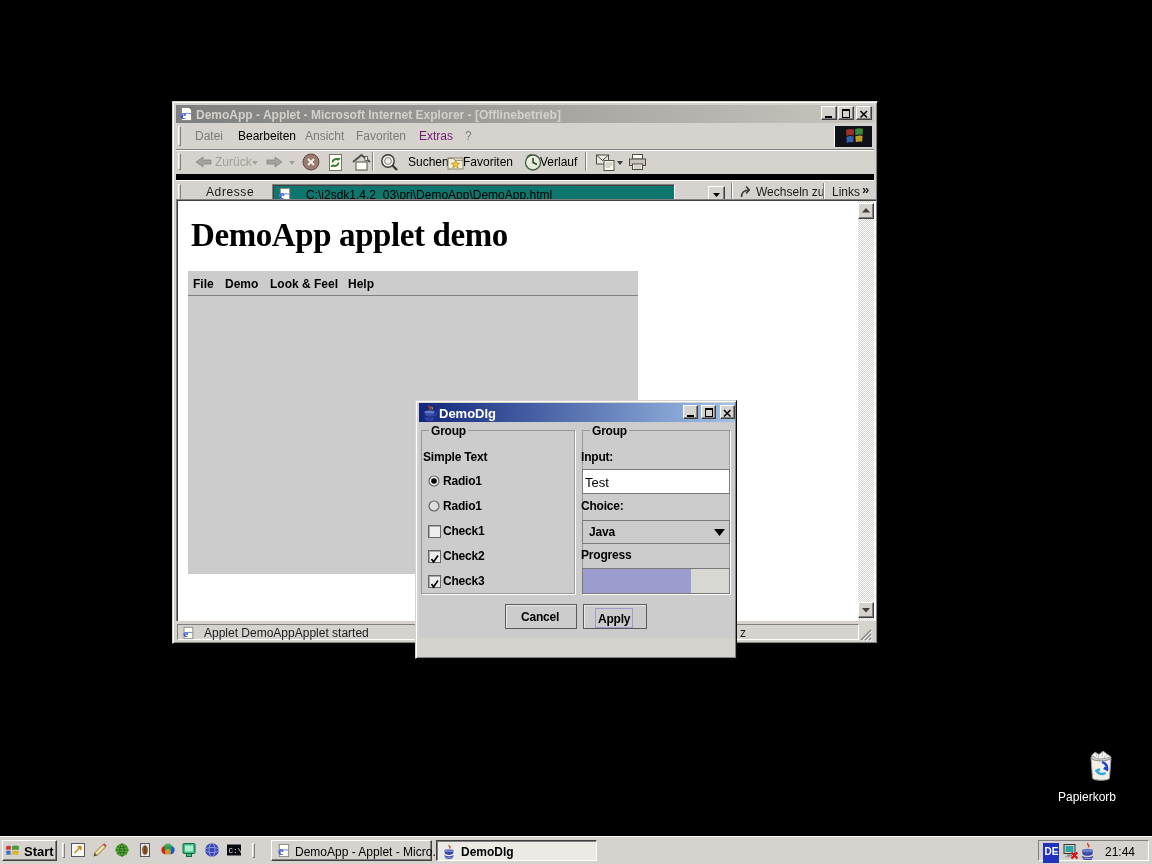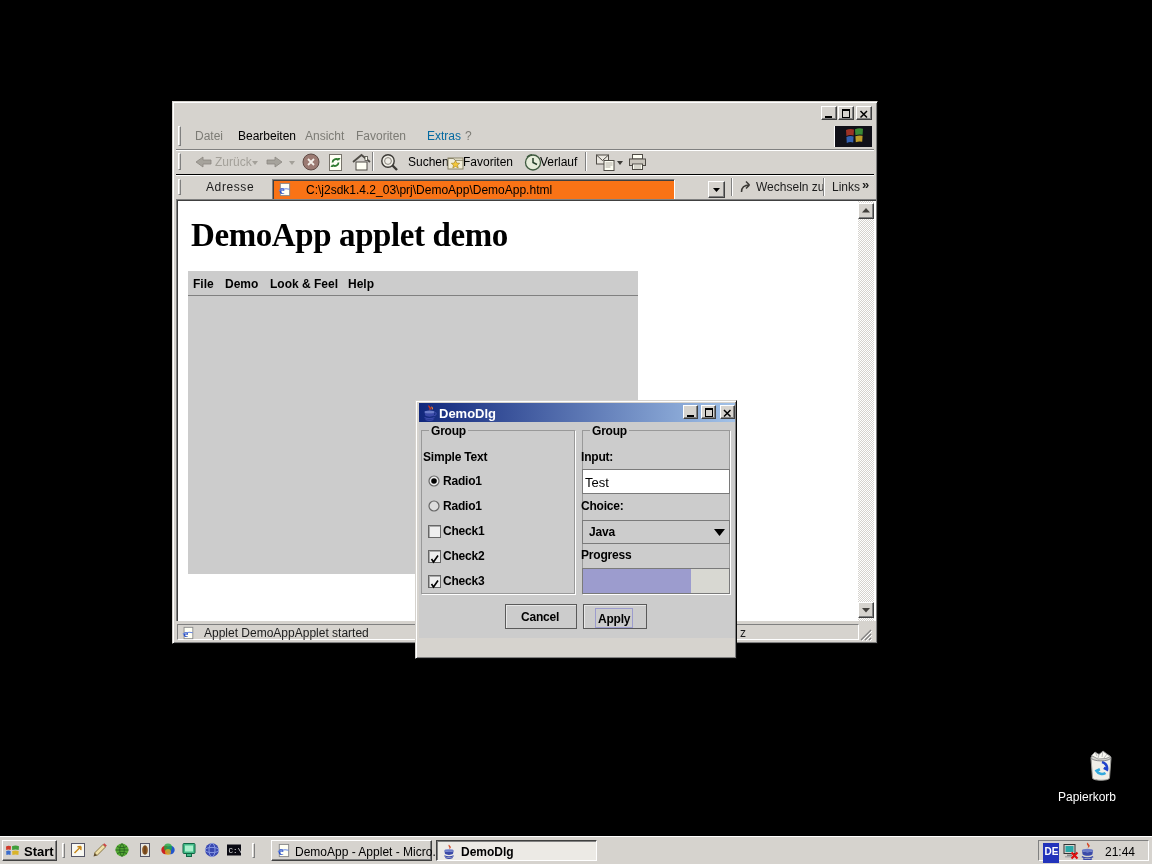--- a/index.html
+++ b/index.html
@@ -33,39 +33,50 @@
     border-left:1px solid #808080; border-right:1px solid #ffffff; }
   .t12 { font-size:12px; color:#000; }
   .mb { font-size:12px; font-weight:bold; color:#000; letter-spacing:-0.2px; }
   .amb { font-size:12px; font-weight:bold; color:#000; }
 </style>
 </head>
 <body>
 
 <div class="abs winframe" style="left:172px; top:101px; width:706px; height:543px;">
 
+  <div class="abs" style="left:3px; top:3px; width:698px; height:18px; background:linear-gradient(to right,#7e7e7e,#c8c5be);">
+    <div class="abs" style="left:2px; top:1px; width:16px; height:16px;">
+      <svg width="16" height="16" viewBox="0 0 16 16">
+        <rect x="3.5" y="1.5" width="10" height="13" fill="#fffff4" stroke="#888" stroke-width="1"></rect>
+        <path d="M13.5 1.5 l-2.5 0 2.5 2.5 z" fill="#555"></path>
+        <text x="2.5" y="12.5" font-size="13" font-weight="bold" fill="#2a50c8" font-family="Liberation Serif, serif">e</text>
+        <path d="M2 9.2 Q8 6.2 13.5 7.8" stroke="#6a88dd" stroke-width="1.2" fill="none"></path>
+      </svg>
+    </div>
+    <div class="abs" style="left:20px; top:3px; font-size:12px; font-weight:bold; color:#d4d1ca; white-space:nowrap;">DemoApp - Applet - Microsoft Internet Explorer - [Offlinebetrieb]</div>
+  </div>
   <div class="titlebtn" style="left:648px; top:4px;">
       <div class="abs" style="left:3px; top:9px; width:7px; height:2px; background:#000;"></div>
     </div>
   <div class="titlebtn" style="left:665px; top:4px;">
       <div class="abs" style="left:3px; top:2px; width:8px; height:9px; border:1px solid #000; border-top:2px solid #000;"></div>
     </div>
   <div class="titlebtn" style="left:683px; top:4px;">
     <svg width="14" height="12" viewBox="0 0 14 12">
         <path d="M3.5 2 L10 8.5 M10 2 L3.5 8.5" stroke="#000" stroke-width="1.5"></path>
       </svg>
   </div>
 
   <div class="abs" style="left:3px; top:21px; width:698px; height:26px; background:#d6d3ce;">
     <div class="grip" style="left:2px; top:3px; height:20px;"></div>
     <span class="abs" style="left:19px; top:6px; font-size:12px; color:#7c7b75;">Datei</span>
     <span class="abs" style="left:62px; top:6px; font-size:12px; color:#000000;">Bearbeiten</span>
     <span class="abs" style="left:129px; top:6px; font-size:12px; color:#7c7b75;text-align:right;">Ansicht</span>
     <span class="abs" style="left:180px; top:6px; font-size:12px; color:#7c7b75;">Favoriten</span>
-    <span class="abs" style="left:251px; top:6px; font-size:12px; color:#0369a1;">Extras</span>
+    <span class="abs" style="left:243px; top:6px; font-size:12px; color:#701a75;">Extras</span>
     <span class="abs" style="left:289px; top:6px; font-size:12px; color:#7c7b75;">?</span>
 
     <div class="abs" style="left:658px; top:3px; width:38px; height:21px; background:#101018; border-left:1px solid #fff;">
       <svg width="38" height="23" viewBox="0 0 38 23">
         <g transform="translate(11,2) skewY(-4)">
           <path d="M0 2 Q4 0.5 8 2 L7.6 8 Q4 6.8 0.4 8 Z" fill="#9c3226"></path>
           <path d="M9 2 Q13 0.5 17 2 L16.6 8 Q13 6.8 9.4 8 Z" fill="#3a8a36"></path>
           <path d="M0.4 9 Q4 7.8 7.6 9 L7.2 15 Q4 13.8 0.8 15 Z" fill="#3460b0"></path>
           <path d="M9.4 9 Q13 7.8 16.6 9 L16.2 15 Q13 13.8 9.8 15 Z" fill="#bc9c28"></path>
         </g>
@@ -145,24 +156,24 @@
       </svg>
 
     <svg class="abs" style="left:452px; top:3px;" width="19" height="18" viewBox="0 0 19 18">
       <rect x="4.5" y="1.5" width="10" height="4.5" fill="#fffff4" stroke="#4e4b45" stroke-width="1"></rect>
       <rect x="1.5" y="6" width="16" height="6.5" fill="#c9c5bc" stroke="#4e4b45" stroke-width="1"></rect>
       <rect x="4.5" y="11" width="10" height="5.5" fill="#fffff4" stroke="#4e4b45" stroke-width="1"></rect>
       <path d="M6 13 l7 0 M6 15 l7 0" stroke="#9a968e" stroke-width="0.8"></path>
     </svg>
   </div>
 
-  <div class="abs" style="left:3px; top:72px; width:698px; height:25px; background:#d6d3ce; border-top:1px solid #000000; box-shadow: inset 0 1px 0 #ffffff;">
+  <div class="abs" style="left:3px; top:72px; width:698px; height:25px; background:#d6d3ce; border-top:6px solid #000000; box-shadow: inset 0 1px 0 #ffffff;">
     <div class="grip" style="left:2px; top:4px; height:16px;"></div>
     <span class="abs" style="left:30px; top:5px; font-size:12px; color:#1c1c1c; letter-spacing:0.6px;">Adresse</span>
-    <div class="abs" style="left:96px; top:4px; width:403px; height:21px; background:#f97316; border-top:1px solid #808080; border-left:1px solid #808080; border-right:1px solid #fff; border-bottom:1px solid #fff; box-shadow: inset 1px 1px 0 #404040;">
+    <div class="abs" style="left:96px; top:4px; width:403px; height:21px; background:#0f766e; border-top:1px solid #808080; border-left:1px solid #808080; border-right:1px solid #fff; border-bottom:1px solid #fff; box-shadow: inset 1px 1px 0 #404040;">
       <div class="abs" style="left:4px; top:2px; width:15px; height:15px;">
         <svg width="15" height="15" viewBox="0 0 16 16">
           <rect x="3.5" y="1.5" width="10" height="13" fill="#fffff4" stroke="#888" stroke-width="1"></rect>
           <text x="2.5" y="12.5" font-size="13" font-weight="bold" fill="#2a50c8" font-family="Liberation Serif, serif">e</text>
           <path d="M2 9.2 Q8 6.2 13.5 7.8" stroke="#6a88dd" stroke-width="1.2" fill="none"></path>
         </svg>
       </div>
       <span class="abs" style="left:33px; top:3px; font-size:12px; color:#000; white-space:nowrap;">C:\j2sdk1.4.2_03\prj\DemoApp\DemoApp.html</span>
       <div class="abs" style="left:435px; top:1px; width:17px; height:17px; background:#d6d3ce; border-top:1px solid #fff; border-left:1px solid #fff; border-right:1px solid #404040; border-bottom:1px solid #404040; box-shadow: inset -1px -1px 0 #808080;">
         <svg width="15" height="15" viewBox="0 0 15 15">

